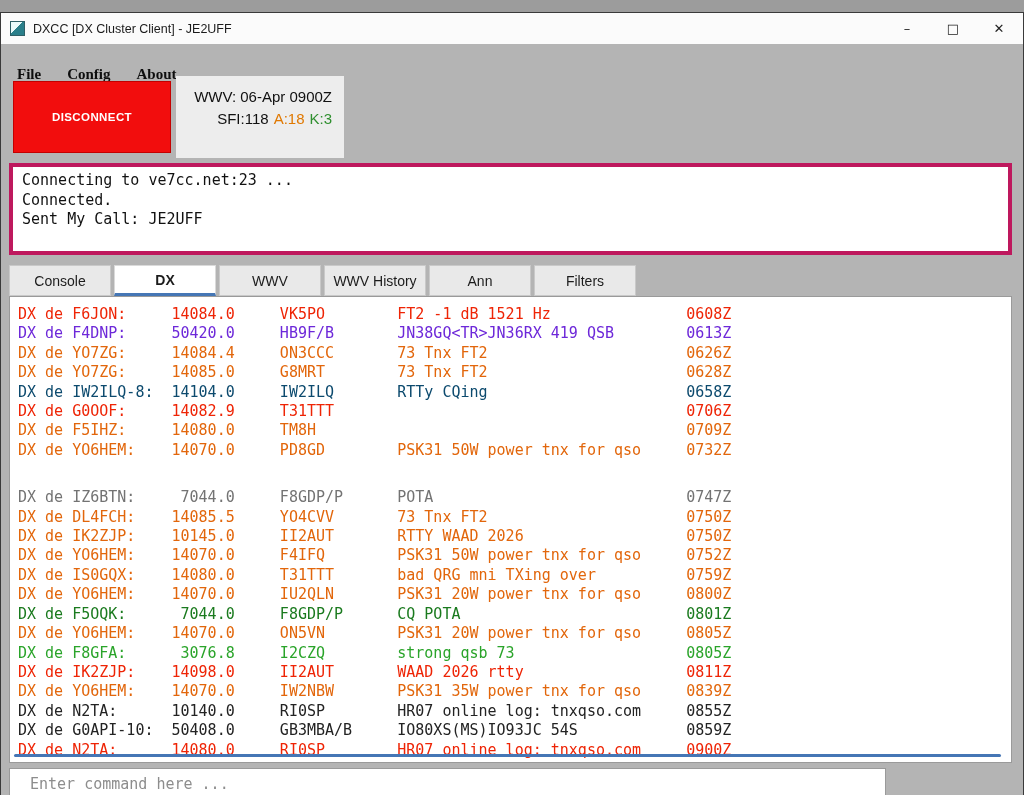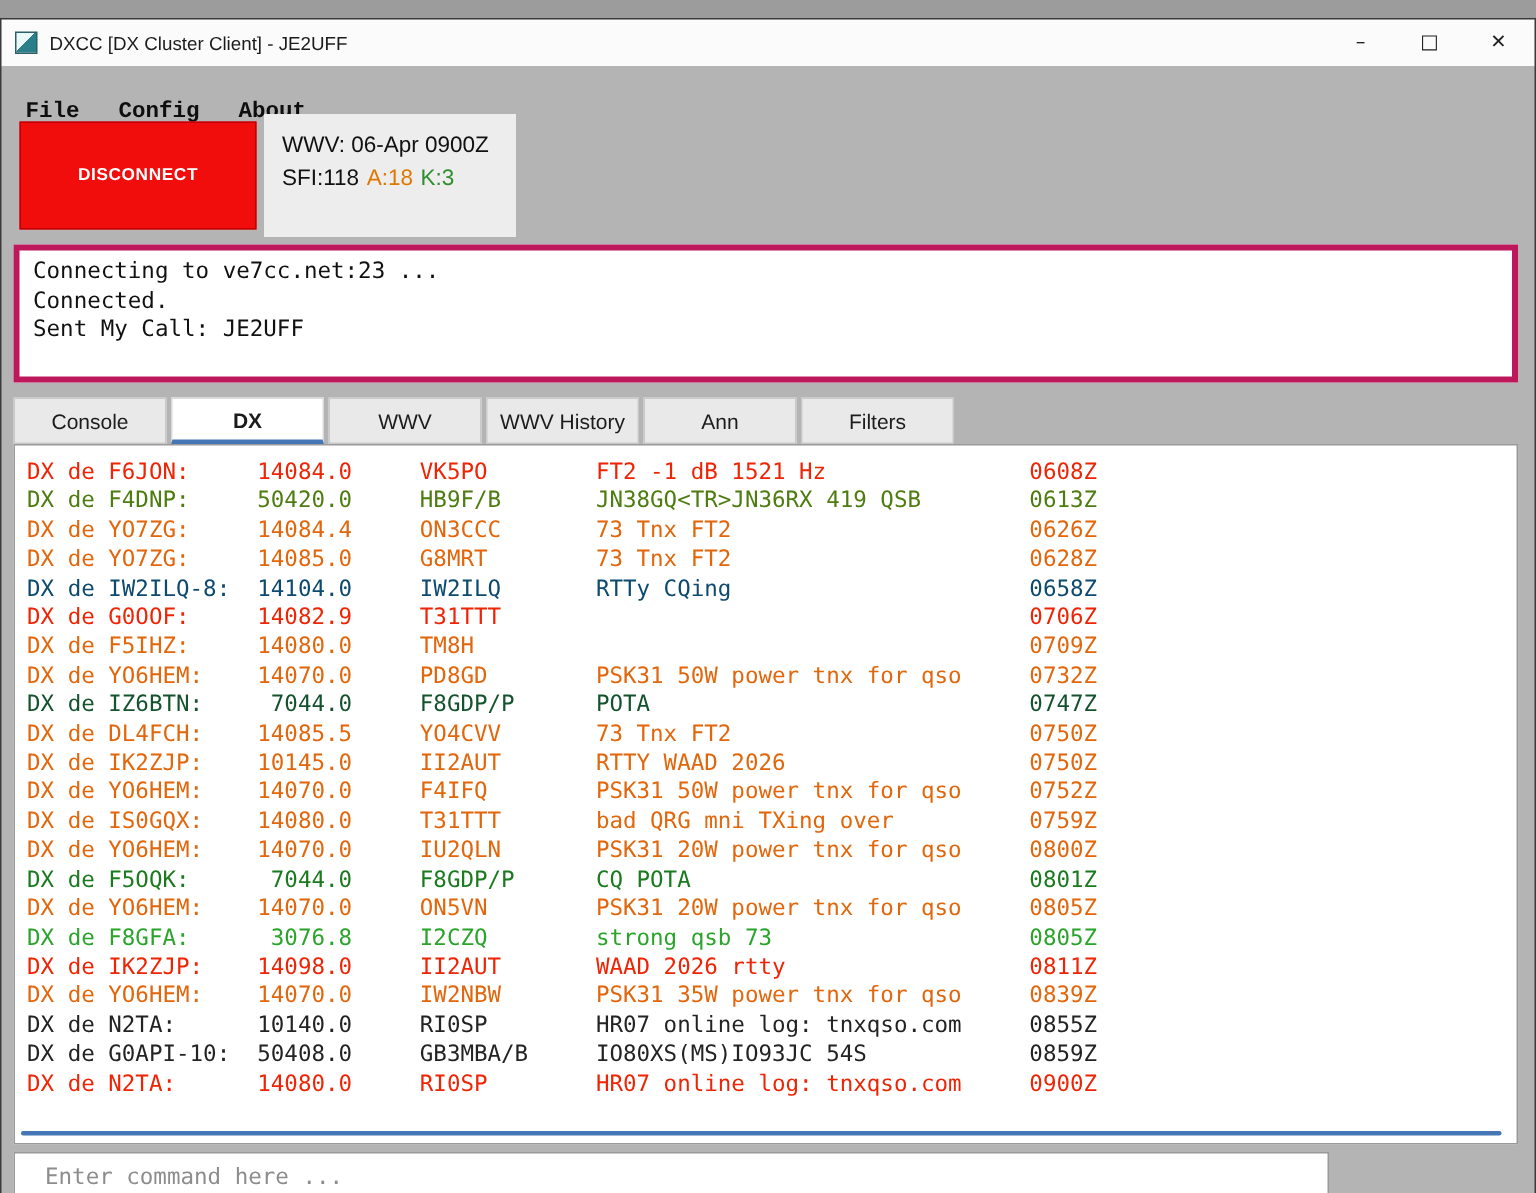--- a/index.html
+++ b/index.html
@@ -8,26 +8,26 @@
 
   
   .titlebar{position:absolute;top:0;left:0;right:0;height:31px;background:#fbfbfb;display:flex;align-items:center;padding-left:9px;box-sizing:border-box;}
   .app-icon{width:15px;height:15px;margin-right:8px;border:1px solid #2e5f66;background:linear-gradient(135deg,#eafafa 0 45%,#2a7f8a 45% 100%);box-sizing:border-box;flex:0 0 auto;}
   .title-text{font-size:12.5px;color:#1b1b1b;}
   .win-controls{position:absolute;right:1px;top:0;height:31px;display:flex;}
   .win-btn{width:46px;height:31px;border:none;background:transparent;font-size:13px;color:#222;display:flex;align-items:center;justify-content:center;font-family:"DejaVu Sans",sans-serif;padding:0;}
 
   
   .menubar{position:absolute;top:31px;left:0;right:0;height:29px;display:flex;align-items:center;padding-left:6px;gap:6px;}
-  .menu-item{font-family:Liberation Mono, monospace;font-weight:bold;font-size:15px;color:#0e0e0e;padding:3px 10px;cursor:default;margin-top:32px;}
+  .menu-item{font-family:Liberation Serif, serif;font-weight:bold;font-size:15px;color:#0e0e0e;padding:3px 10px;cursor:default;margin-top:32px;}
 
   
   .disconnect{position:absolute;left:12px;top:68px;width:158px;height:72px;background:#f20d0d;border:1px solid #c40000;color:#ffffff;font-size:11.5px;font-weight:bold;letter-spacing:0.4px;font-family:"Liberation Sans",sans-serif;}
   .wwv-panel{position:absolute;left:175px;top:63px;width:168px;height:82px;background:#ededed;padding:10px 12px;box-sizing:border-box;font-size:15px;color:#111;}
-  .wwv-line{line-height:22px;white-space:nowrap;}
+  .wwv-line{line-height:22px;white-space:nowrap;text-align:right;}
   .wwv-a{color:#e07800;}
   .wwv-k{color:#2f8f2f;}
   .wwv-sp{margin-right:5px;}
 
   
   .console-box{position:absolute;left:8px;top:150px;width:1003px;height:92px;background:#ffffff;border:4px solid #be185d;box-sizing:border-box;padding:4px 9px;font-family:"DejaVu Sans Mono","Liberation Mono",monospace;font-size:15px;color:#111;line-height:19.5px;overflow:hidden;}
 
   
   .tabbar{position:absolute;left:8px;top:252px;height:31px;display:flex;gap:3px;}
   .tab{width:102px;height:31px;display:flex;align-items:center;justify-content:center;font-size:14px;color:#1c1c1c;background:#e9e9e9;border:1px solid #c9c9c9;box-sizing:border-box;cursor:default;}
@@ -89,28 +89,28 @@
       <div class="tab active">DX</div>
       <div class="tab">WWV</div>
       <div class="tab">WWV History</div>
       <div class="tab">Ann</div>
       <div class="tab">Filters</div>
     </div>
 
   <div class="spot-list">
     <div class="spot-rows">
         <div class="spot-row" style="color: rgb(238, 36, 5);"><span class="c-spotter">DX de F6JON:</span><span class="c-freq">14084.0</span><span class="c-call">VK5PO</span><span class="c-comment">FT2 -1 dB 1521 Hz</span><span class="c-time">0608Z</span></div>
-        <div class="spot-row" style="color: #4d7c0f;"><span class="c-spotter">DX de F4DNP:</span><span class="c-freq">50420.0</span><span class="c-call">HB9F/B</span><span class="c-comment">JN38GQ&lt;TR&gt;JN36RX 419 QSB</span><span class="c-time">0613Z</span></div>
+        <div class="spot-row" style="color: #6d28d9;"><span class="c-spotter">DX de F4DNP:</span><span class="c-freq">50420.0</span><span class="c-call">HB9F/B</span><span class="c-comment">JN38GQ&lt;TR&gt;JN36RX 419 QSB</span><span class="c-time">0613Z</span></div>
         <div class="spot-row" style="color: rgb(226, 102, 11);"><span class="c-spotter">DX de YO7ZG:</span><span class="c-freq">14084.4</span><span class="c-call">ON3CCC</span><span class="c-comment">73 Tnx FT2</span><span class="c-time">0626Z</span></div>
         <div class="spot-row" style="color: rgb(226, 102, 11);"><span class="c-spotter">DX de YO7ZG:</span><span class="c-freq">14085.0</span><span class="c-call">G8MRT</span><span class="c-comment">73 Tnx FT2</span><span class="c-time">0628Z</span></div>
         <div class="spot-row" style="color: #0c4a6e;"><span class="c-spotter">DX de IW2ILQ-8:</span><span class="c-freq">14104.0</span><span class="c-call">IW2ILQ</span><span class="c-comment">RTTy CQing</span><span class="c-time">0658Z</span></div>
         <div class="spot-row" style="color: rgb(238, 36, 5);"><span class="c-spotter">DX de G0OOF:</span><span class="c-freq">14082.9</span><span class="c-call">T31TTT</span><span class="c-comment"></span><span class="c-time">0706Z</span></div>
         <div class="spot-row" style="color: rgb(226, 102, 11);"><span class="c-spotter">DX de F5IHZ:</span><span class="c-freq">14080.0</span><span class="c-call">TM8H</span><span class="c-comment"></span><span class="c-time">0709Z</span></div>
         <div class="spot-row" style="color: rgb(226, 102, 11);"><span class="c-spotter">DX de YO6HEM:</span><span class="c-freq">14070.0</span><span class="c-call">PD8GD</span><span class="c-comment">PSK31 50W power tnx for qso</span><span class="c-time">0732Z</span></div>
-        <div class="spot-row" style="color: #14532d;"><span class="c-spotter">DX de IZ6BTN:</span><span class="c-freq">7044.0</span><span class="c-call">F8GDP/P</span><span class="c-comment">POTA</span><span class="c-time">0747Z</span></div>
+        <div class="spot-row" style="color: #737373; margin-top: 28px;"><span class="c-spotter">DX de IZ6BTN:</span><span class="c-freq">7044.0</span><span class="c-call">F8GDP/P</span><span class="c-comment">POTA</span><span class="c-time">0747Z</span></div>
         <div class="spot-row" style="color: rgb(226, 102, 11);"><span class="c-spotter">DX de DL4FCH:</span><span class="c-freq">14085.5</span><span class="c-call">YO4CVV</span><span class="c-comment">73 Tnx FT2</span><span class="c-time">0750Z</span></div>
         <div class="spot-row" style="color: rgb(226, 102, 11);"><span class="c-spotter">DX de IK2ZJP:</span><span class="c-freq">10145.0</span><span class="c-call">II2AUT</span><span class="c-comment">RTTY WAAD 2026</span><span class="c-time">0750Z</span></div>
         <div class="spot-row" style="color: rgb(226, 102, 11);"><span class="c-spotter">DX de YO6HEM:</span><span class="c-freq">14070.0</span><span class="c-call">F4IFQ</span><span class="c-comment">PSK31 50W power tnx for qso</span><span class="c-time">0752Z</span></div>
         <div class="spot-row" style="color: rgb(226, 102, 11);"><span class="c-spotter">DX de IS0GQX:</span><span class="c-freq">14080.0</span><span class="c-call">T31TTT</span><span class="c-comment">bad QRG mni TXing over</span><span class="c-time">0759Z</span></div>
         <div class="spot-row" style="color: rgb(226, 102, 11);"><span class="c-spotter">DX de YO6HEM:</span><span class="c-freq">14070.0</span><span class="c-call">IU2QLN</span><span class="c-comment">PSK31 20W power tnx for qso</span><span class="c-time">0800Z</span></div>
         <div class="spot-row" style="color: rgb(26, 122, 30);"><span class="c-spotter">DX de F5OQK:</span><span class="c-freq">7044.0</span><span class="c-call">F8GDP/P</span><span class="c-comment">CQ POTA</span><span class="c-time">0801Z</span></div>
         <div class="spot-row" style="color: rgb(226, 102, 11);"><span class="c-spotter">DX de YO6HEM:</span><span class="c-freq">14070.0</span><span class="c-call">ON5VN</span><span class="c-comment">PSK31 20W power tnx for qso</span><span class="c-time">0805Z</span></div>
         <div class="spot-row" style="color: rgb(42, 164, 42);"><span class="c-spotter">DX de F8GFA:</span><span class="c-freq">3076.8</span><span class="c-call">I2CZQ</span><span class="c-comment">strong qsb 73</span><span class="c-time">0805Z</span></div>
         <div class="spot-row" style="color: rgb(238, 36, 5);"><span class="c-spotter">DX de IK2ZJP:</span><span class="c-freq">14098.0</span><span class="c-call">II2AUT</span><span class="c-comment">WAAD 2026 rtty</span><span class="c-time">0811Z</span></div>
         <div class="spot-row" style="color: rgb(226, 102, 11);"><span class="c-spotter">DX de YO6HEM:</span><span class="c-freq">14070.0</span><span class="c-call">IW2NBW</span><span class="c-comment">PSK31 35W power tnx for qso</span><span class="c-time">0839Z</span></div>

